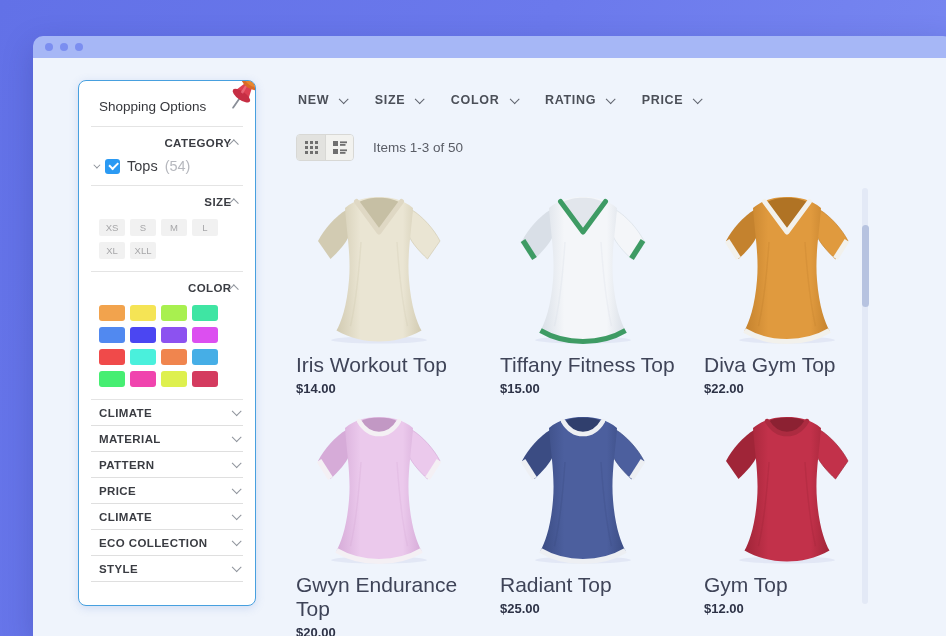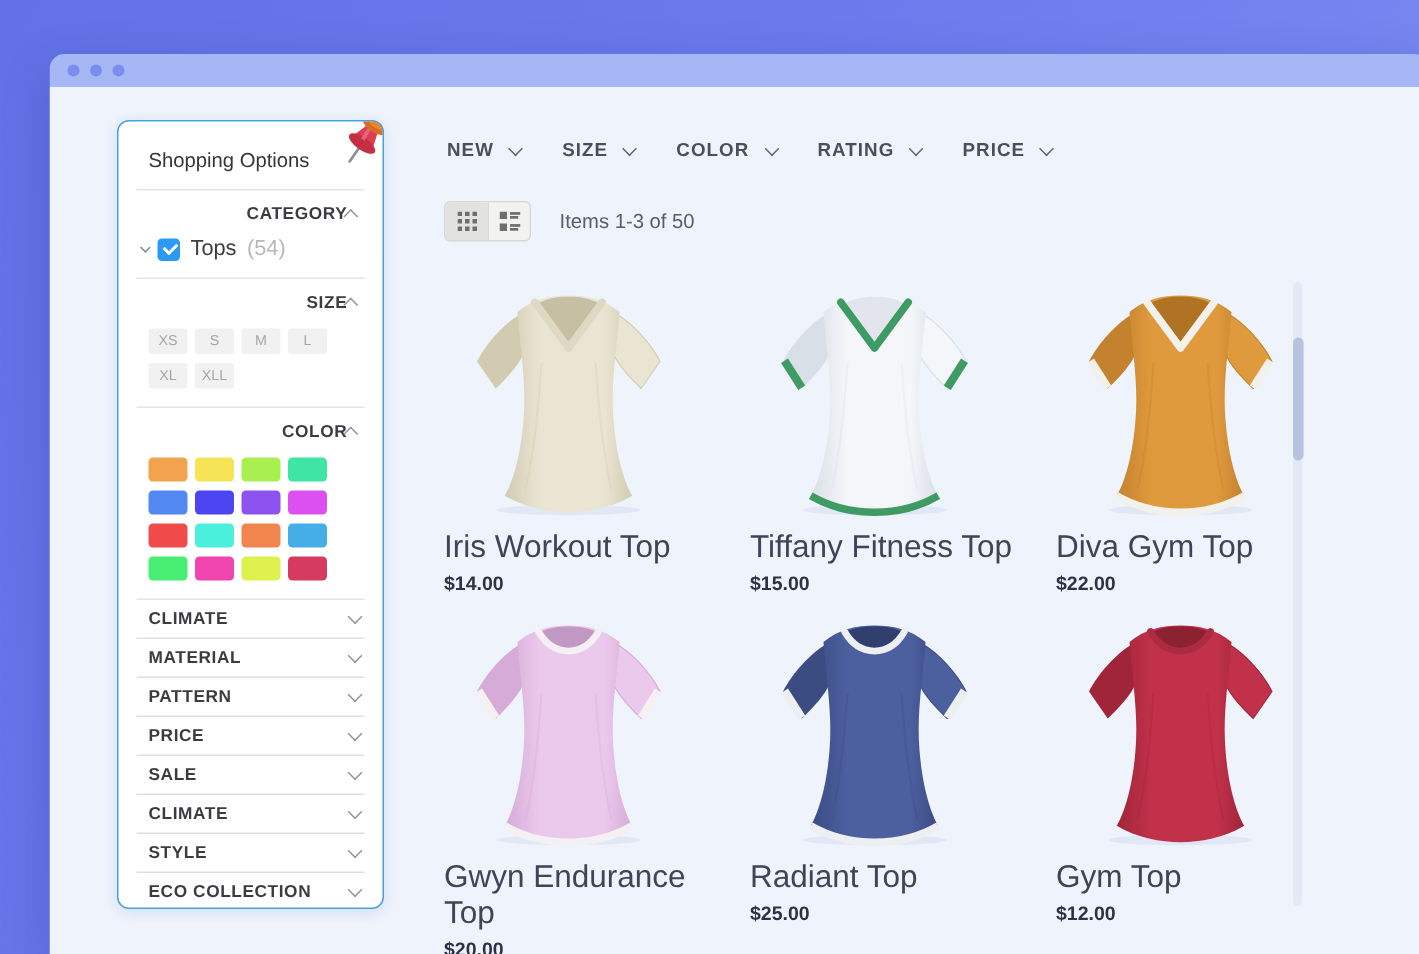--- a/index.html
+++ b/index.html
@@ -159,33 +159,29 @@
           </div>
           <div class="sb-row">
             <span>PATTERN</span>
             <span class="chev down"></span>
           </div>
           <div class="sb-row">
             <span>PRICE</span>
             <span class="chev down"></span>
           </div>
           <div class="sb-row">
-            <span>SALE</span>
-            <span class="chev down"></span>
-          </div>
-          <div class="sb-row">
             <span>CLIMATE</span>
             <span class="chev down"></span>
           </div>
           <div class="sb-row">
+            <span>ECO COLLECTION</span>
+            <span class="chev down"></span>
+          </div>
+          <div class="sb-row">
             <span>STYLE</span>
-            <span class="chev down"></span>
-          </div>
-          <div class="sb-row">
-            <span>ECO COLLECTION</span>
             <span class="chev down"></span>
           </div>
         </div>
     </div>
 
     <div class="filter-bar">
         <div class="filter-item">
           <span>NEW</span>
           <span class="chev down"></span>
         </div>

